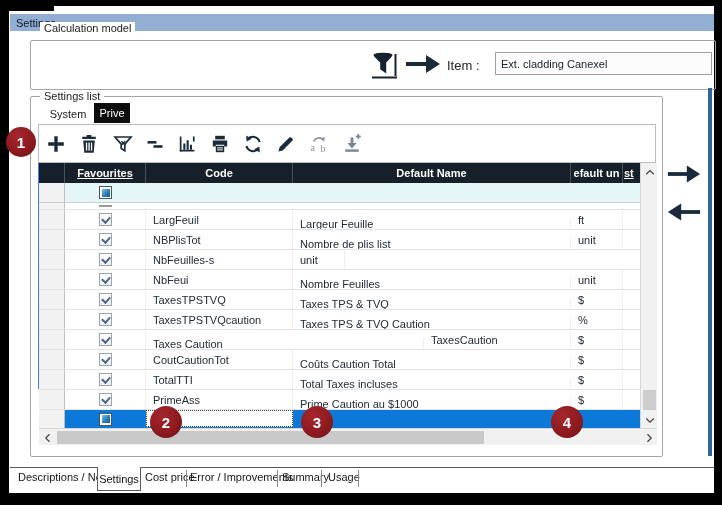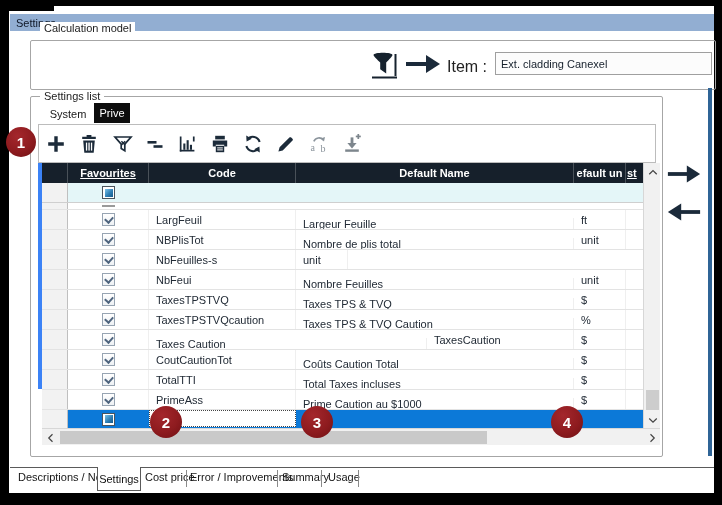--- a/index.html
+++ b/index.html
@@ -18,31 +18,31 @@
   
   .combo{position:absolute;left:38px;top:52px;width:330px;height:24px;border:1px solid #7f7f7f;
          background:#fff;box-sizing:border-box;}
   .combo-text{font-size:11px;color:#111;line-height:22px;padding-left:6px;}
   .combo-btn{position:absolute;top:1px;right:1px;bottom:1px;width:18px;
              background:linear-gradient(#f8f8f8,#dcdcdc);border-left:1px solid #aaa;
              display:flex;align-items:center;justify-content:center;font-size:8px;color:#444;}
   .field{position:absolute;left:495px;top:52px;width:217px;height:23px;border:1px solid #9f9f9f;
          background:#fcfcfc;box-sizing:border-box;font-size:11px;color:#16202c;padding:0 0 0 5px;
          font-family:"Liberation Sans",sans-serif;outline:none;}
-  .lbl{position:absolute;font-size:16px;color:#222;}
+  .lbl{position:absolute;font-size:13px;color:#222;}
   
   .ttab{position:absolute;font-size:11px;color:#1a1a1a;display:flex;align-items:center;justify-content:center;}
   .ttab.active{background:#0d0d0d;color:#fff;}
   
   .toolbar{position:absolute;left:38px;top:124px;width:618px;height:39px;background:#fff;
            border:1px solid #bcbcbc;box-sizing:border-box;}
   .tbtn{position:absolute;top:8px;width:22px;height:22px;display:block;}
   
   .grid{position:absolute;left:38px;top:163px;width:618px;height:226px;background:#84cc16;
-        border-left:4px solid #3b82f6;box-sizing:border-box;}
+        border-left:1px solid #3b82f6;box-sizing:border-box;}
   .ghead{position:absolute;left:0;top:0;width:601px;height:20px;display:flex;background:var(--header,#16202b);}
   .hcell{box-sizing:border-box;color:#fff;font-weight:bold;font-size:11px;display:flex;align-items:center;
          justify-content:center;border-right:1px solid rgba(255,255,255,.22);overflow:hidden;white-space:nowrap;}
   .hc-sel{width:26px;} .hc-fav{width:81px;} .hc-code{width:147px;} .hc-name{width:278px;}
   .hc-unit{width:52px;} .hc-st{width:17px;justify-content:flex-start;padding-left:1px;border-right:none;}
   .u{text-decoration:underline;}
   .frow{position:absolute;left:0;top:20px;width:601px;height:20px;display:flex;background:var(--filter,#e4f6f8);
         border-bottom:1px solid #cfcfcf;box-sizing:border-box;}
   .thinrow{position:absolute;left:0;top:40px;width:601px;height:7px;background:#fff;border-bottom:1px solid #e3e3e3;box-sizing:border-box;}
   .grow{position:absolute;left:0;width:601px;height:20px;display:flex;background:#fff;
@@ -227,21 +227,21 @@
           <div class="cell name">Largeur Feuille</div>
           <div class="cell unit">ft</div>
           <div class="cell stc"></div>
         </div>
         <div class="grow" style="top: 67px;">
           <div class="cell sel"></div>
           <div class="cell fav">
             <span class="cb checked"></span>
           </div>
           <div class="cell code">NBPlisTot</div>
-          <div class="cell name">Nombre de plis total</div>
+          <div class="cell name">Nombre de plis list</div>
           <div class="cell unit">unit</div>
           <div class="cell stc"></div>
         </div>
         <div class="grow" style="top: 87px;">
           <div class="cell sel"></div>
           <div class="cell fav">
             <span class="cb checked"></span>
           </div>
           <div class="cell code">NbFeuilles-s</div>
           <div class="cell unit">unit</div>

